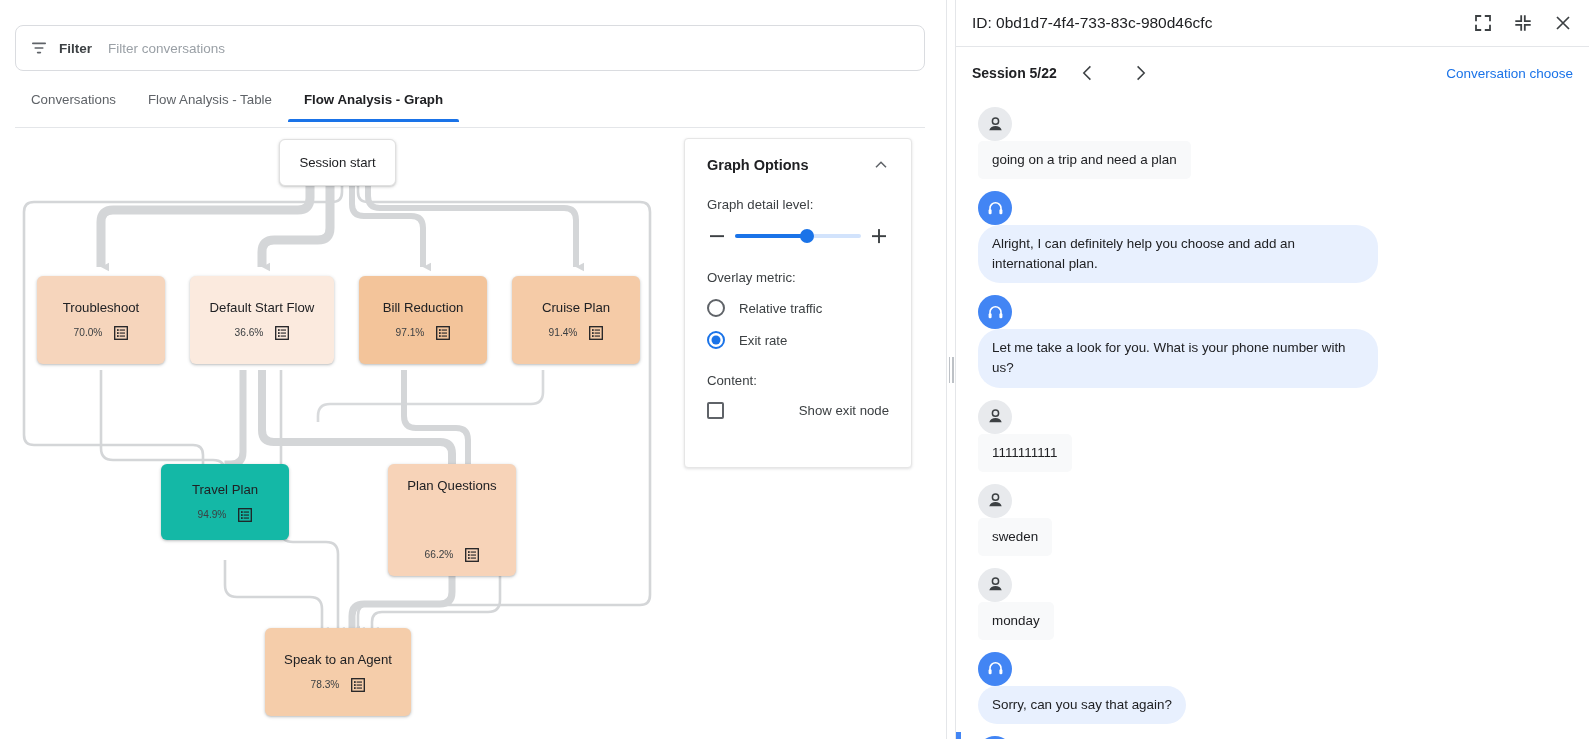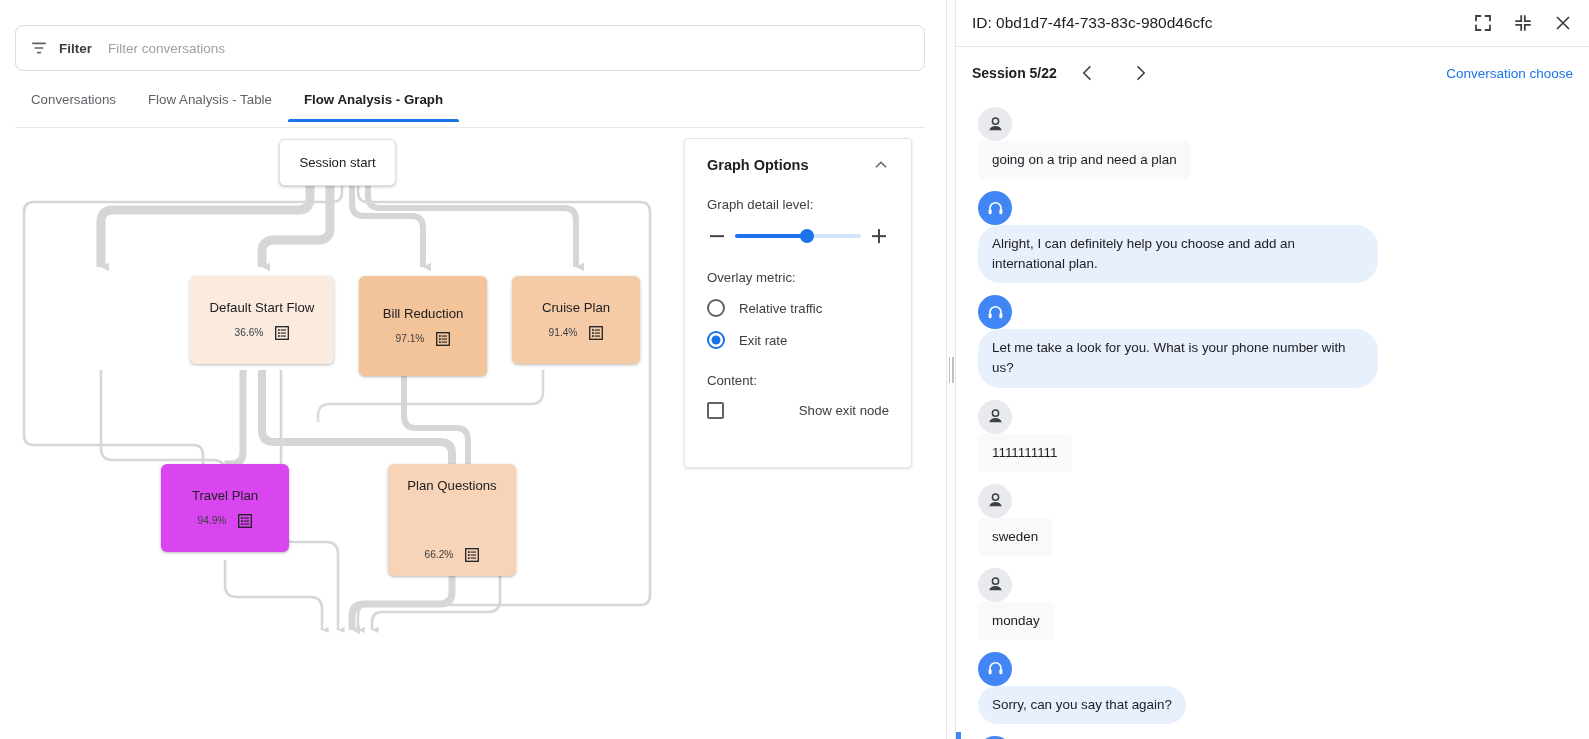--- a/index.html
+++ b/index.html
@@ -227,38 +227,53 @@
           <path d="M452 430 L452 462 Q452 474 440 474 L364 474 Q352 474 352 486 L352 500" stroke-width="7" marker-end="url(#ah)"></path>
 
           <path d="M500 430 L500 470 Q500 482 488 482 L382 482 Q372 482 372 492 L372 500" stroke-width="2.6" marker-end="url(#ahT)"></path>
         </g>
       </svg>
 
       <div class="session-start" style="left:279px; top:9px; width:117px; height:47px;">
         <span>Session start</span>
       </div>
 
+      <div class="node" style="left:37px; top:146px; width:128px; height:88px; background:#f6d5bc;">
+        <span class="node-title">Troubleshoot</span>
+        <span class="node-meta">
+          <span class="node-pct">70.0%</span>
+          <svg class="list-icon" viewBox="0 0 14 14">
+            <rect x="0.7" y="0.7" width="12.6" height="12.6" fill="none" stroke="#202124" stroke-width="1.3"></rect>
+            <rect x="3" y="3.2" width="1.7" height="1.7" fill="#202124"></rect>
+              <rect x="5.6" y="3.5" width="5.4" height="1.1" fill="#202124"></rect>
+            <rect x="3" y="6.2" width="1.7" height="1.7" fill="#202124"></rect>
+              <rect x="5.6" y="6.5" width="5.4" height="1.1" fill="#202124"></rect>
+            <rect x="3" y="9.2" width="1.7" height="1.7" fill="#202124"></rect>
+              <rect x="5.6" y="9.5" width="5.4" height="1.1" fill="#202124"></rect>
+          </svg>
+        </span>
+      </div>
 
       <div class="node" style="left:190px; top:146px; width:144px; height:88px; background:#fbeade;">
         <span class="node-title">Default Start Flow</span>
         <span class="node-meta">
           <span class="node-pct">36.6%</span>
           <svg class="list-icon" viewBox="0 0 14 14">
             <rect x="0.7" y="0.7" width="12.6" height="12.6" fill="none" stroke="#202124" stroke-width="1.3"></rect>
             <rect x="3" y="3.2" width="1.7" height="1.7" fill="#202124"></rect>
               <rect x="5.6" y="3.5" width="5.4" height="1.1" fill="#202124"></rect>
             <rect x="3" y="6.2" width="1.7" height="1.7" fill="#202124"></rect>
               <rect x="5.6" y="6.5" width="5.4" height="1.1" fill="#202124"></rect>
             <rect x="3" y="9.2" width="1.7" height="1.7" fill="#202124"></rect>
               <rect x="5.6" y="9.5" width="5.4" height="1.1" fill="#202124"></rect>
           </svg>
         </span>
       </div>
 
-      <div class="node" style="left:359px; top:146px; width:128px; height:100px; background:#f3c49a;">
+      <div class="node" style="left:359px; top:146px; width:128px; height:88px; background:#f3c49a;">
         <span class="node-title">Bill Reduction</span>
         <span class="node-meta">
           <span class="node-pct">97.1%</span>
           <svg class="list-icon" viewBox="0 0 14 14">
             <rect x="0.7" y="0.7" width="12.6" height="12.6" fill="none" stroke="#202124" stroke-width="1.3"></rect>
             <rect x="3" y="3.2" width="1.7" height="1.7" fill="#202124"></rect>
               <rect x="5.6" y="3.5" width="5.4" height="1.1" fill="#202124"></rect>
             <rect x="3" y="6.2" width="1.7" height="1.7" fill="#202124"></rect>
               <rect x="5.6" y="6.5" width="5.4" height="1.1" fill="#202124"></rect>
             <rect x="3" y="9.2" width="1.7" height="1.7" fill="#202124"></rect>
@@ -276,21 +291,21 @@
             <rect x="3" y="3.2" width="1.7" height="1.7" fill="#202124"></rect>
               <rect x="5.6" y="3.5" width="5.4" height="1.1" fill="#202124"></rect>
             <rect x="3" y="6.2" width="1.7" height="1.7" fill="#202124"></rect>
               <rect x="5.6" y="6.5" width="5.4" height="1.1" fill="#202124"></rect>
             <rect x="3" y="9.2" width="1.7" height="1.7" fill="#202124"></rect>
               <rect x="5.6" y="9.5" width="5.4" height="1.1" fill="#202124"></rect>
           </svg>
         </span>
       </div>
 
-      <div class="node" style="left:161px; top:334px; width:128px; height:88px; background:#d946ef;">
+      <div class="node" style="left:161px; top:334px; width:128px; height:76px; background:#14b8a6;">
         <span class="node-title">Travel Plan</span>
         <span class="node-meta">
           <span class="node-pct">94.9%</span>
           <svg class="list-icon" viewBox="0 0 14 14">
             <rect x="0.7" y="0.7" width="12.6" height="12.6" fill="none" stroke="#202124" stroke-width="1.3"></rect>
             <rect x="3" y="3.2" width="1.7" height="1.7" fill="#202124"></rect>
               <rect x="5.6" y="3.5" width="5.4" height="1.1" fill="#202124"></rect>
             <rect x="3" y="6.2" width="1.7" height="1.7" fill="#202124"></rect>
               <rect x="5.6" y="6.5" width="5.4" height="1.1" fill="#202124"></rect>
             <rect x="3" y="9.2" width="1.7" height="1.7" fill="#202124"></rect>
@@ -308,20 +323,35 @@
             <rect x="3" y="3.2" width="1.7" height="1.7" fill="#202124"></rect>
               <rect x="5.6" y="3.5" width="5.4" height="1.1" fill="#202124"></rect>
             <rect x="3" y="6.2" width="1.7" height="1.7" fill="#202124"></rect>
               <rect x="5.6" y="6.5" width="5.4" height="1.1" fill="#202124"></rect>
             <rect x="3" y="9.2" width="1.7" height="1.7" fill="#202124"></rect>
               <rect x="5.6" y="9.5" width="5.4" height="1.1" fill="#202124"></rect>
           </svg>
         </span>
       </div>
 
+      <div class="node" style="left:265px; top:498px; width:146px; height:88px; background:#f5cdaa;">
+        <span class="node-title">Speak to an Agent</span>
+        <span class="node-meta">
+          <span class="node-pct">78.3%</span>
+          <svg class="list-icon" viewBox="0 0 14 14">
+            <rect x="0.7" y="0.7" width="12.6" height="12.6" fill="none" stroke="#202124" stroke-width="1.3"></rect>
+            <rect x="3" y="3.2" width="1.7" height="1.7" fill="#202124"></rect>
+              <rect x="5.6" y="3.5" width="5.4" height="1.1" fill="#202124"></rect>
+            <rect x="3" y="6.2" width="1.7" height="1.7" fill="#202124"></rect>
+              <rect x="5.6" y="6.5" width="5.4" height="1.1" fill="#202124"></rect>
+            <rect x="3" y="9.2" width="1.7" height="1.7" fill="#202124"></rect>
+              <rect x="5.6" y="9.5" width="5.4" height="1.1" fill="#202124"></rect>
+          </svg>
+        </span>
+      </div>
 
     </div>
 
     <div class="graph-options">
       <div class="go-head">
         <span class="go-title">Graph Options</span>
         <svg class="chev" viewBox="0 0 16 16">
           <path d="M3 10.2 L8 5.2 L13 10.2" fill="none" stroke="#5f6368" stroke-width="1.5"></path>
         </svg>
       </div>

